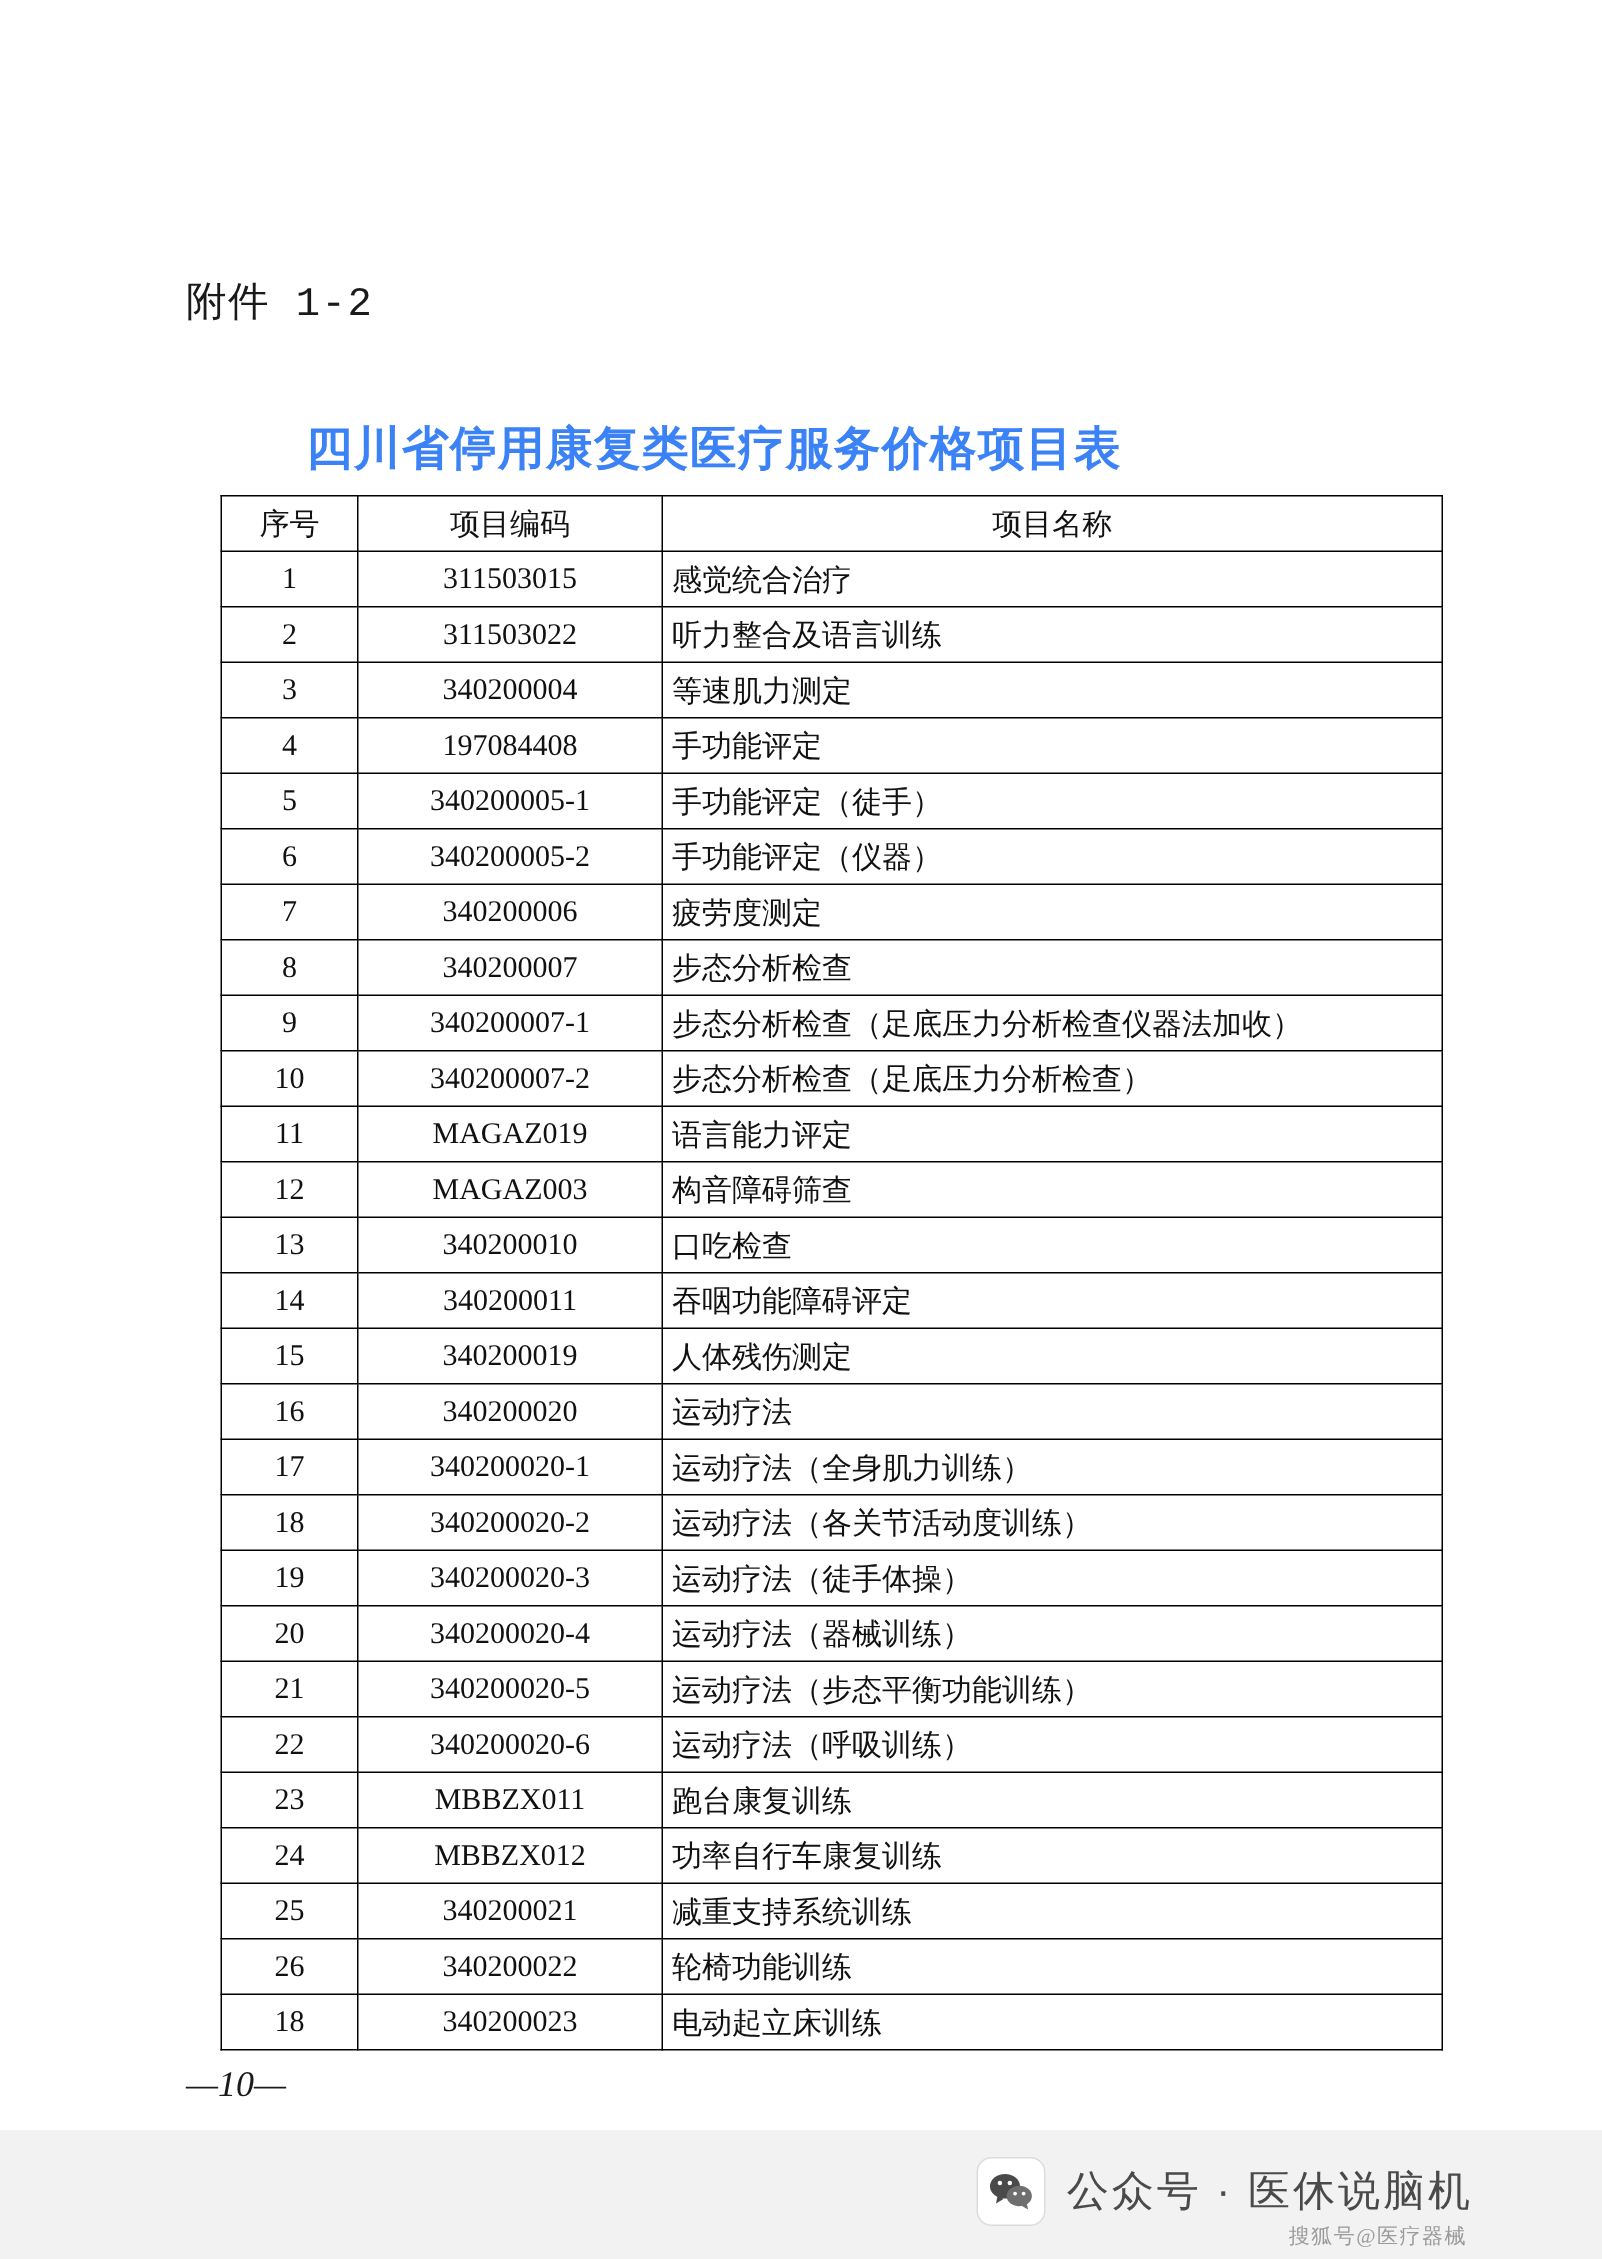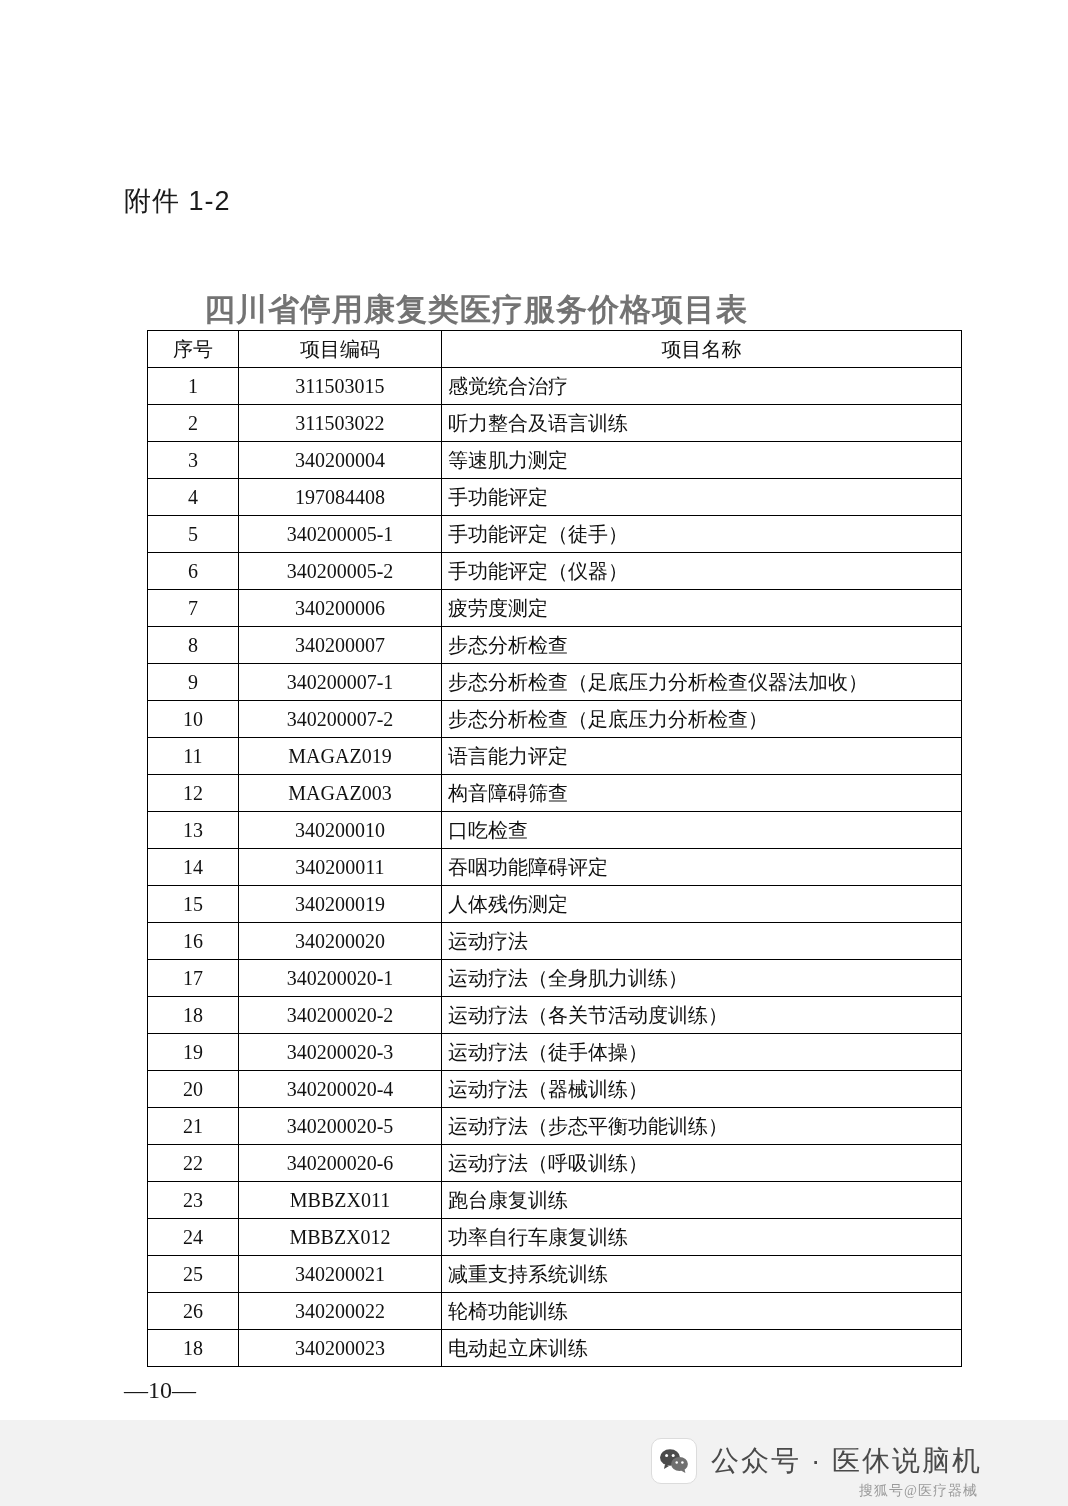--- a/index.html
+++ b/index.html
@@ -28,34 +28,33 @@
     height: 1420px;
     background: #ffffff;
   }
   .attachment-label {
     position: absolute;
     left: 124px;
     top: 183px;
     font-size: 27px;
     letter-spacing: 1px;
     color: #1a1a1a;
-    font-family: Liberation Sans, sans-serif;
+    font-family: Liberation Mono, monospace;
   }
   .doc-title {
     position: absolute;
     left: 0;
     top: 278px;
     width: 952px;
     text-align: center;
     font-size: 31px;
     font-weight: bold;
-    color: #737373;
+    color: #3b82f6;
     letter-spacing: 1px;
     font-family: "Liberation Serif", "DejaVu Serif", serif;
-    margin-top: 11px;
   }
   table.price-table {
     position: absolute;
     left: 147px;
     top: 330px;
     width: 775px;
     border-collapse: collapse;
     table-layout: fixed;
   }
   table.price-table td, table.price-table th {
@@ -76,20 +75,21 @@
   .hdr {
     font-size: 20px;
   }
   .page-number {
     position: absolute;
     left: 124px;
     top: 1377px;
     font-size: 24px;
     color: #1a1a1a;
     font-family: "Liberation Serif", "DejaVu Serif", serif;
+    font-style: italic;
   }
   .watermark-bar {
     position: absolute;
     left: 0;
     top: 1420px;
     width: 1068px;
     height: 86px;
     background: #f2f2f2;
   }
   .wm-inner {

